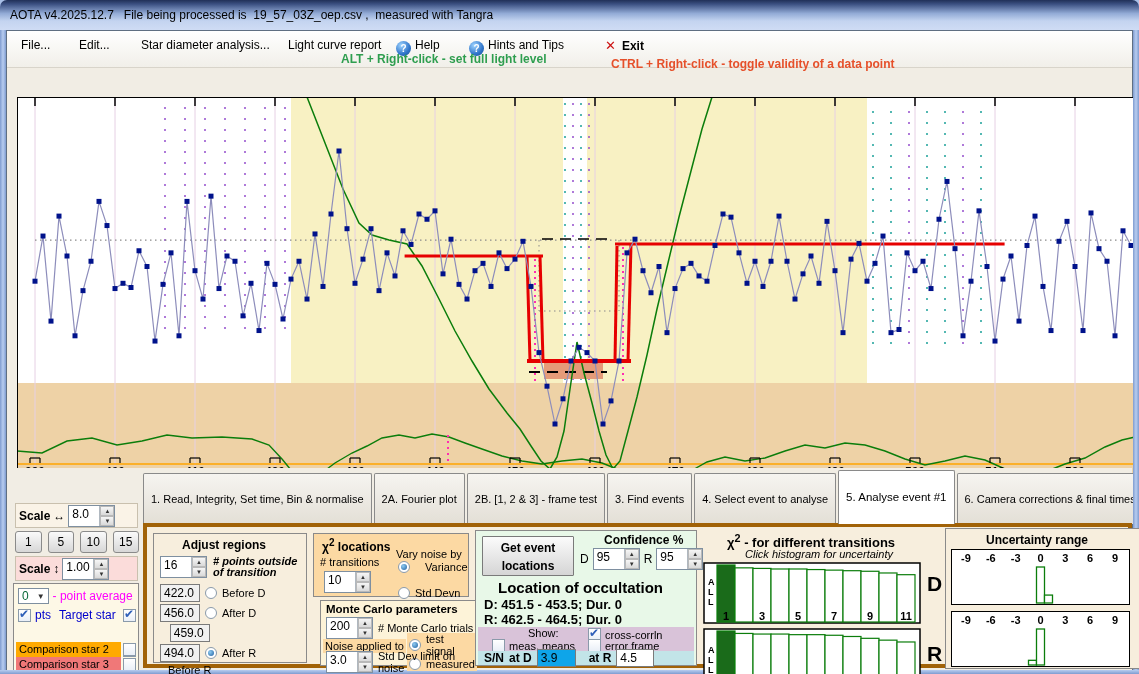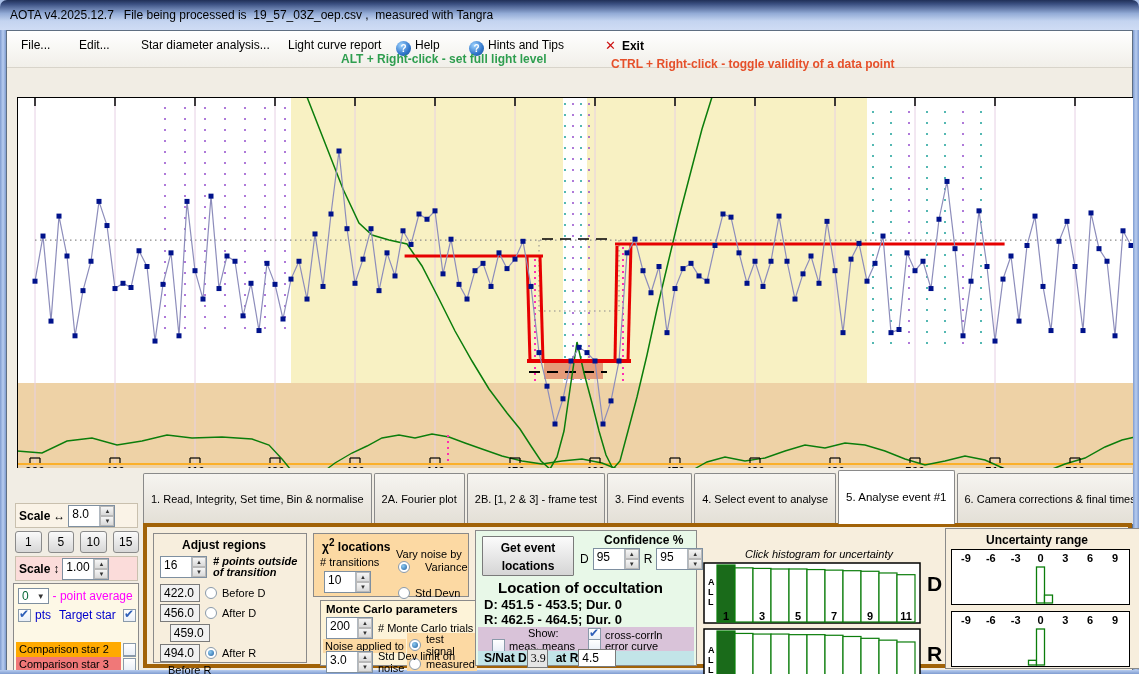--- a/index.html
+++ b/index.html
@@ -581,33 +581,36 @@
           <div style="position: absolute; left: 110px; top: 1px; display: flex; gap: 4px; align-items: center; font-size: 11px;">
                 <div class="cb checked"></div>
                 <div>cross-corrln</div>
               </div>
               <div style="position: absolute; left: 14px; top: 12px; display: flex; gap: 4px; align-items: center; font-size: 11px;">
                 <div class="cb"></div>
                 <div>meas. means</div>
               </div>
               <div style="position: absolute; left: 110px; top: 12px; display: flex; gap: 4px; align-items: center; font-size: 11px;">
                 <div class="cb"></div>
-                <div>error curve</div>
-              </div>
-            </div>
-          <div class="abs" style="left:2px;top:120px;width:216px;height:14px;background:#c2e4e8;display:flex;align-items:center;font-size:12px;padding-left:6px;box-sizing:border-box;">
+                <div>error frame</div>
+              </div>
+            </div>
+          <div class="abs" style="left:2px;top:120px;width:216px;height:14px;background:#c2e4e8;display:flex;align-items:center;gap:5px;font-size:12px;padding-left:6px;box-sizing:border-box;">
             <span class="bold">S/N</span>
             <span class="bold">at D</span>
-            <span class="field" style="width:21px;background:#e5e5e5;font-family:Liberation Serif, serif;">3.9</span>
+            <span class="field" style="width:39px;background:#0ea5e9;">3.9</span>
             <span class="bold" style="margin-left:8px">at R</span>
             <span class="field" style="width:38px;background:#fff;">4.5</span>
           </div>
         </div>
 
         <div class="abs" style="left:554px;top:3px;width:242px;height:140px;">
+          <div class="abs bold" style="left:26px;top:2px;font-size:13px;">
+            <span>χ</span><sup>2</sup><span> -  for different transitions</span>
+          </div>
           <div class="abs it small" style="left:44px;top:18px;">Click histogram for uncertainty</div>
           <svg class="abs" id="histD" width="218" height="62" style="left:2px;top:32px;">
               <rect x="1" y="1" width="216" height="60" fill="#fff" stroke="#000" stroke-width="1.5"></rect>
               <text x="4" y="0" font-size="9" font-weight="bold" fill="#000"><tspan x="5" y="23">A</tspan><tspan x="5" y="33">L</tspan><tspan x="5" y="43">L</tspan></text>
               <rect x="14" y="3" width="18" height="57" fill="#1a6b1a" stroke="#0b7d0b" stroke-width="1.2"></rect>
               <rect x="32" y="5.850000000000001" width="18" height="54.15" fill="#fff" stroke="#0b7d0b" stroke-width="1.2"></rect>
               <rect x="50" y="6.420000000000002" width="18" height="53.58" fill="#fff" stroke="#0b7d0b" stroke-width="1.2"></rect>
               <rect x="68" y="6.990000000000002" width="18" height="53.01" fill="#fff" stroke="#0b7d0b" stroke-width="1.2"></rect>
               <rect x="86" y="6.990000000000002" width="18" height="53.01" fill="#fff" stroke="#0b7d0b" stroke-width="1.2"></rect>
               <rect x="104" y="7.560000000000002" width="18" height="52.44" fill="#fff" stroke="#0b7d0b" stroke-width="1.2"></rect>

